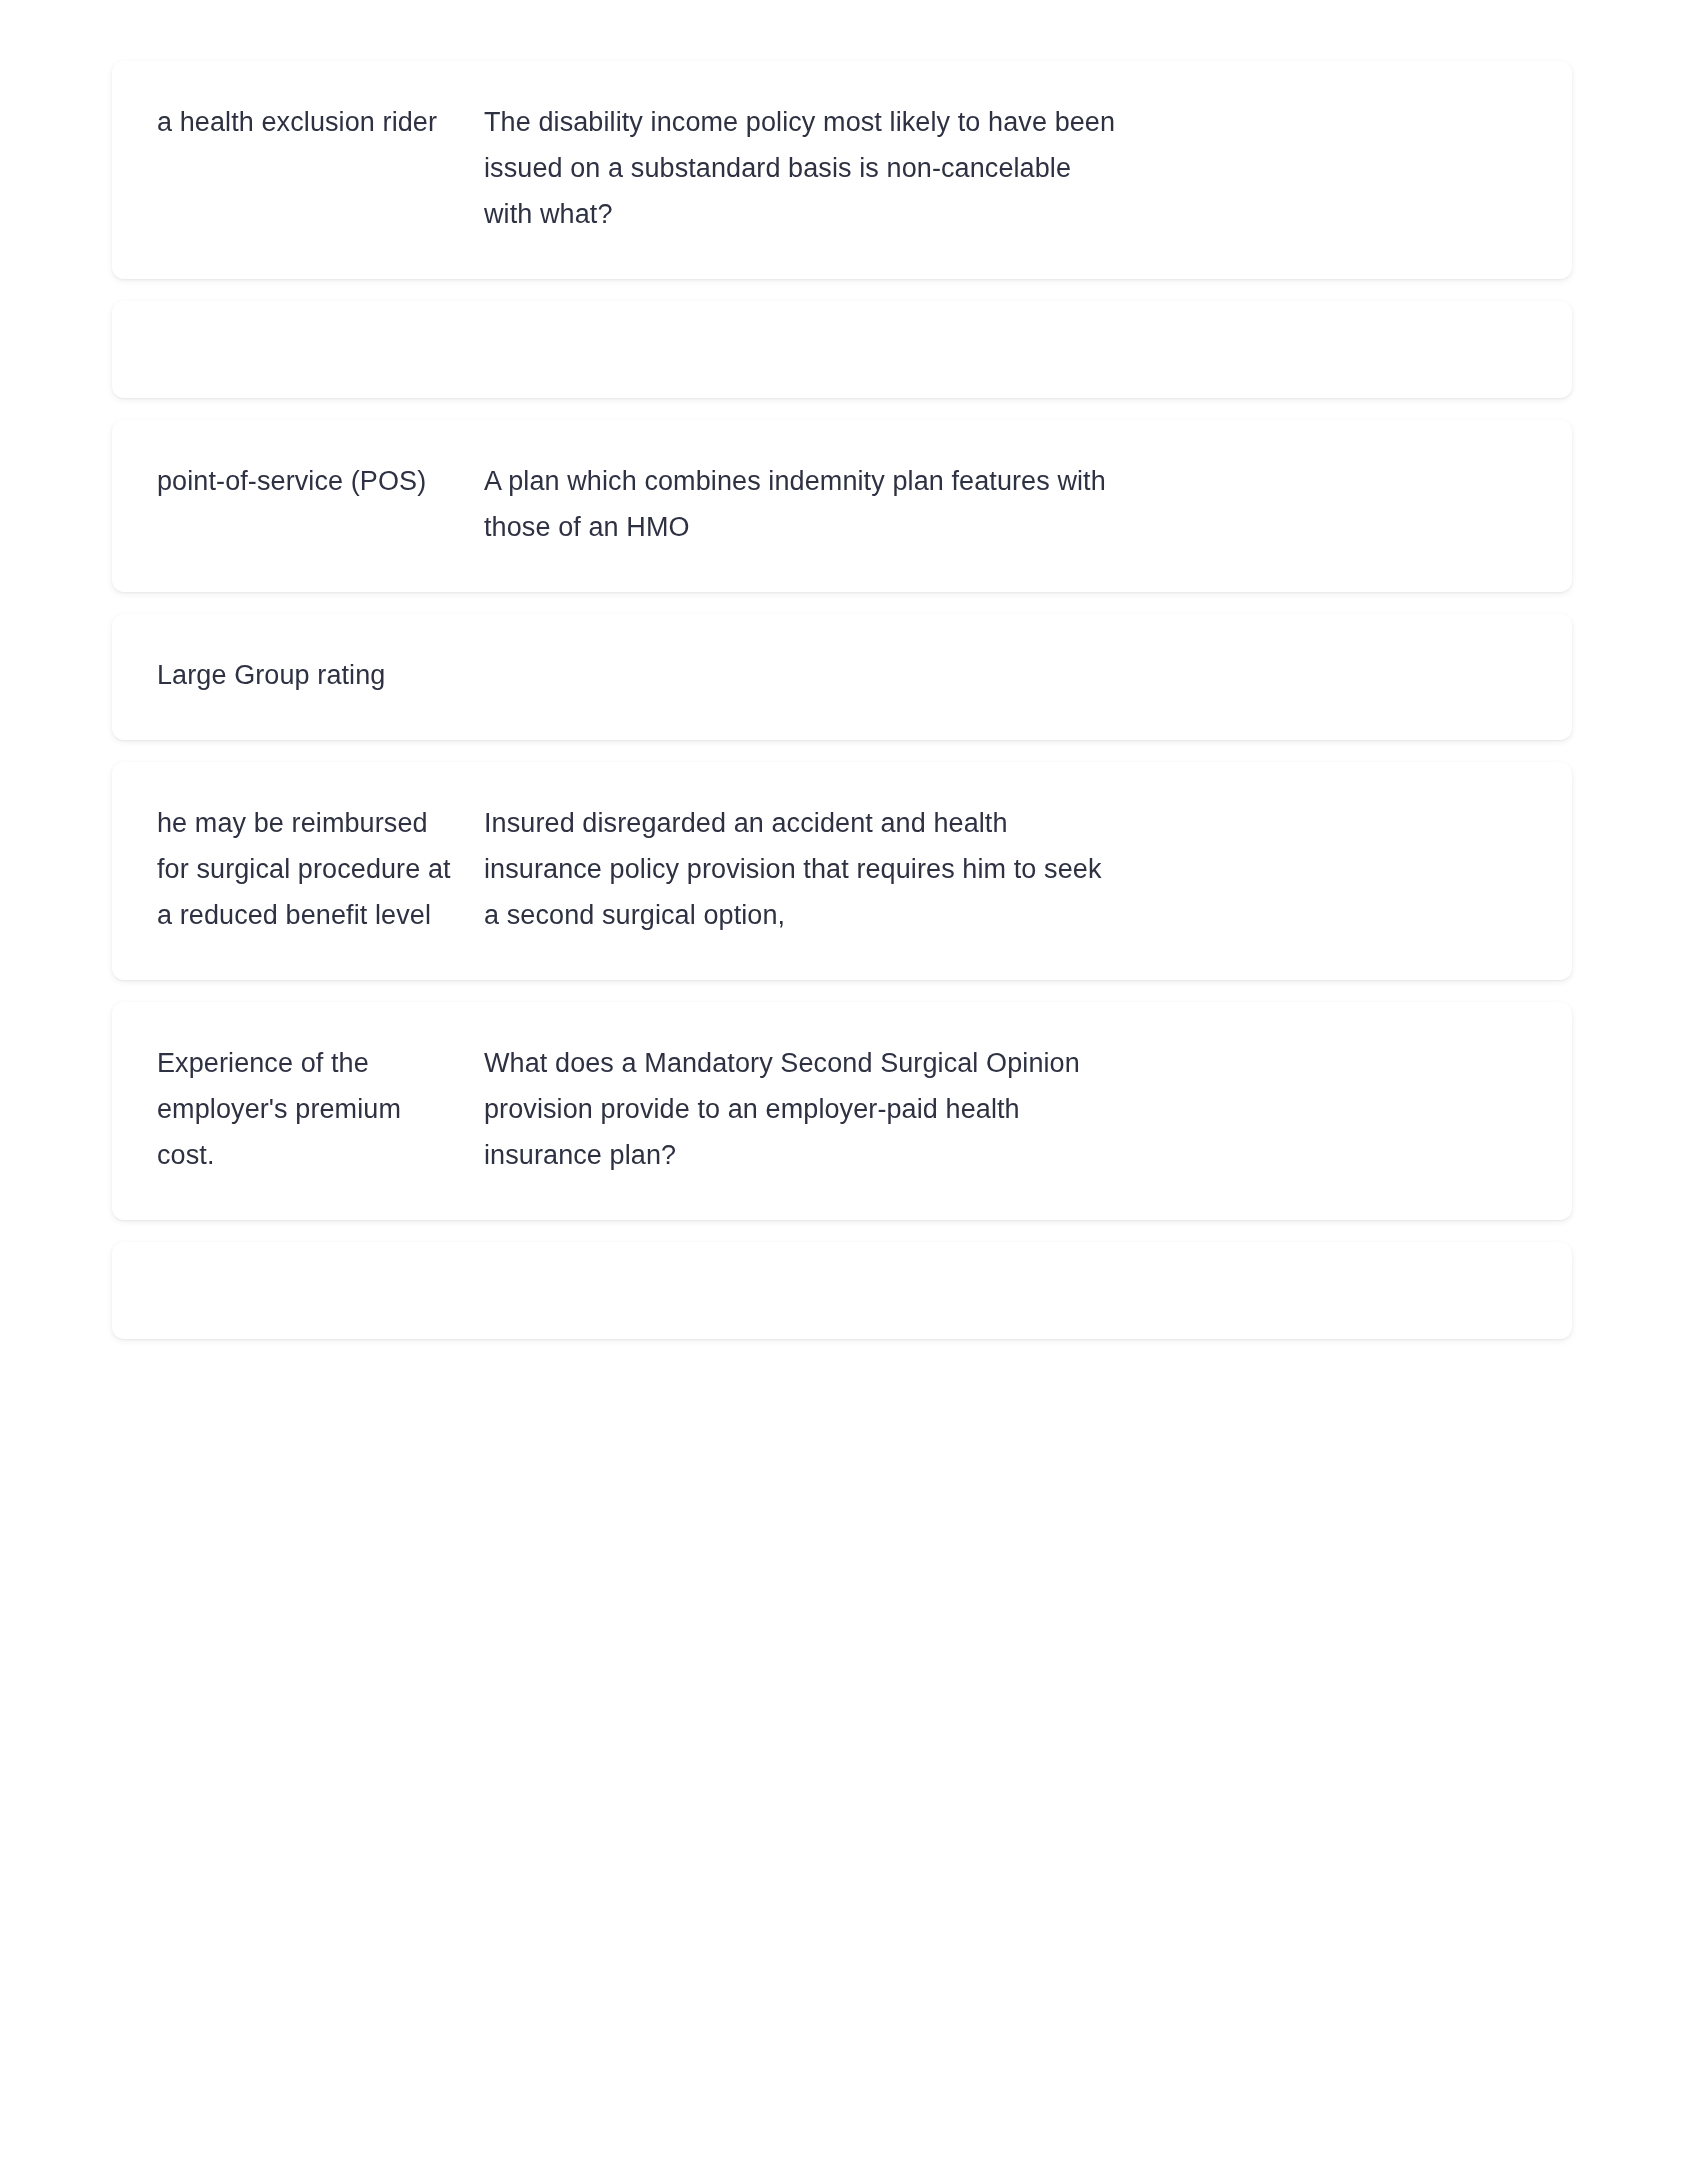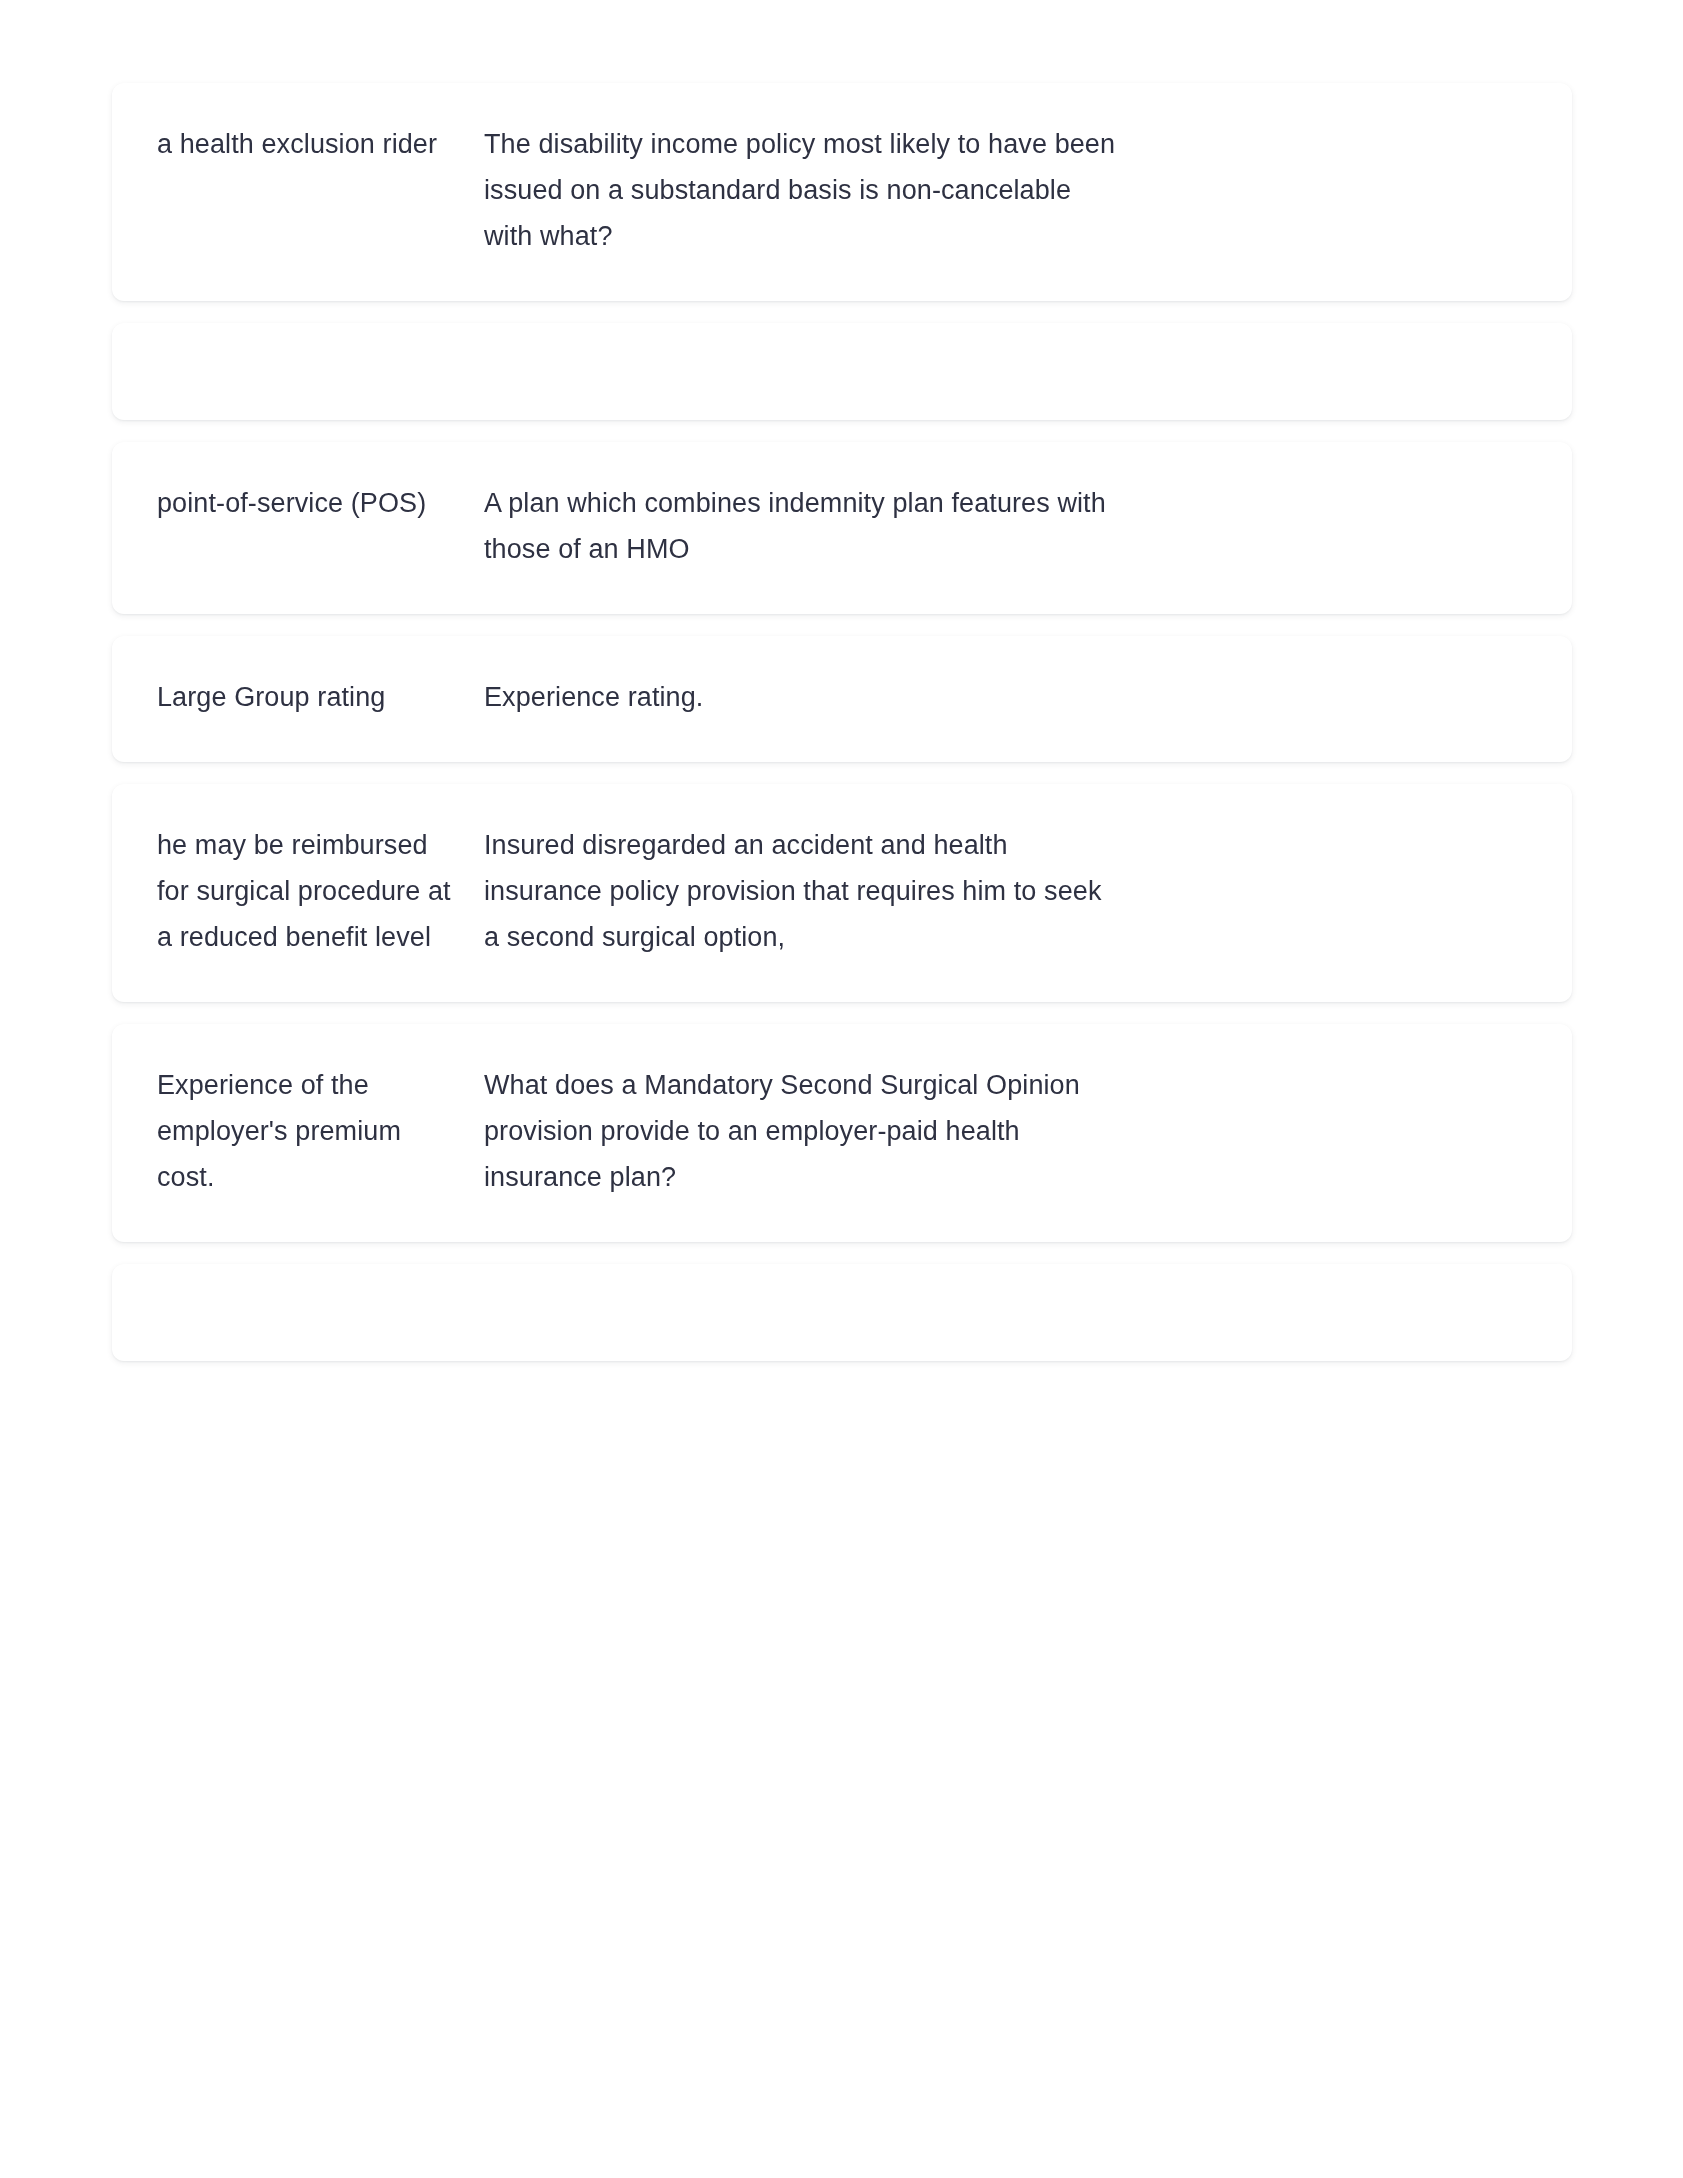--- a/index.html
+++ b/index.html
@@ -8,21 +8,21 @@
   }
   body {
     width: 1683px;
     min-height: 2178px;
     background: #ffffff;
     font-family: "Liberation Sans", sans-serif;
     -webkit-font-smoothing: antialiased;
   }
 
   #cards-container {
-    padding: 83px 111px 107px 112px;
+    padding: 61px 111px 107px 112px;
     box-sizing: border-box;
     display: flex;
     flex-direction: column;
     gap: 22px;
   }
 
   .flashcard {
     background: #ffffff;
     border-radius: 12px;
     box-shadow: 0 2px 6px rgba(17, 24, 39, 0.07),
@@ -83,23 +83,20 @@
         <div class="term-text">point-of-service (POS)</div>
       </div>
       <div class="definition-col">
         <div class="definition-text">A plan which combines indemnity plan features with those of an HMO</div>
       </div>
     </div>
     <div class="flashcard">
       <div class="term-col">
         <div class="term-text">Large Group rating</div>
       </div>
-      <div class="definition-col">
-        <div class="definition-text">Experience rating.</div>
-      </div>
     </div>
     <div class="flashcard">
       <div class="term-col">
         <div class="term-text">he may be reimbursed for surgical procedure at a reduced benefit level</div>
       </div>
       <div class="definition-col">
         <div class="definition-text">Insured disregarded an accident and health insurance policy provision that requires him to seek a second surgical option,</div>
       </div>
     </div>
     <div class="flashcard">

